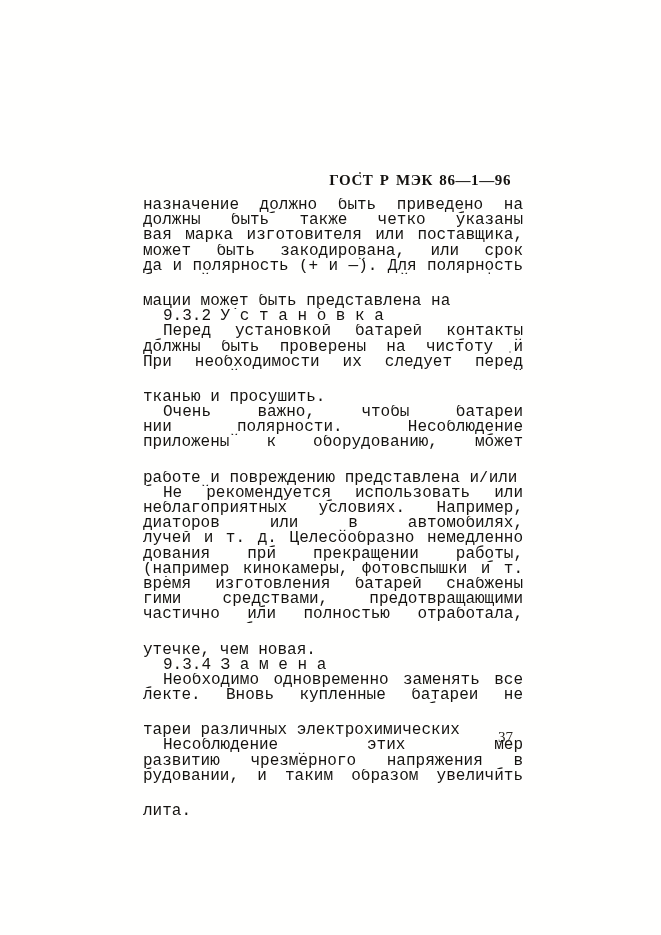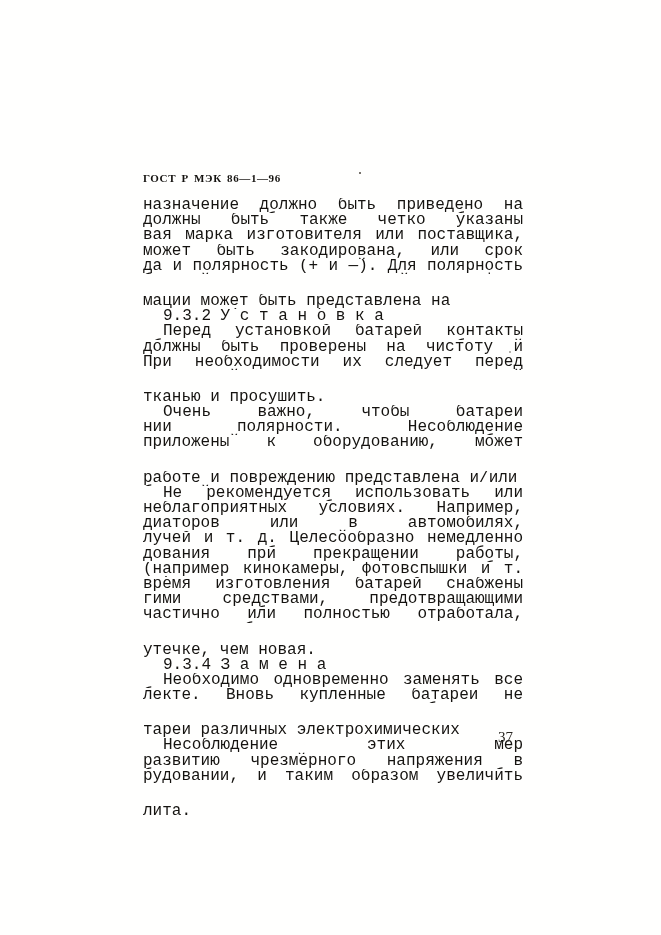--- a/index.html
+++ b/index.html
@@ -14,21 +14,22 @@
     background: #fffffe;
     overflow: hidden;
     font-family: "Liberation Serif", "DejaVu Serif", serif;
     color: #151310;
   }
   .running-header {
     position: absolute;
     top: 172px;
     left: 143px;
     width: 368px;        
-    font-size: 11px;
+    text-align: right;
+    font-size: 15px;
     font-weight: bold;
     letter-spacing: 0.6px;
     word-spacing: 2px;
     color: #14120f;
   }
   .doc-body {
     position: absolute;
     top: 198px;
     left: 143px;
     width: 380px;

